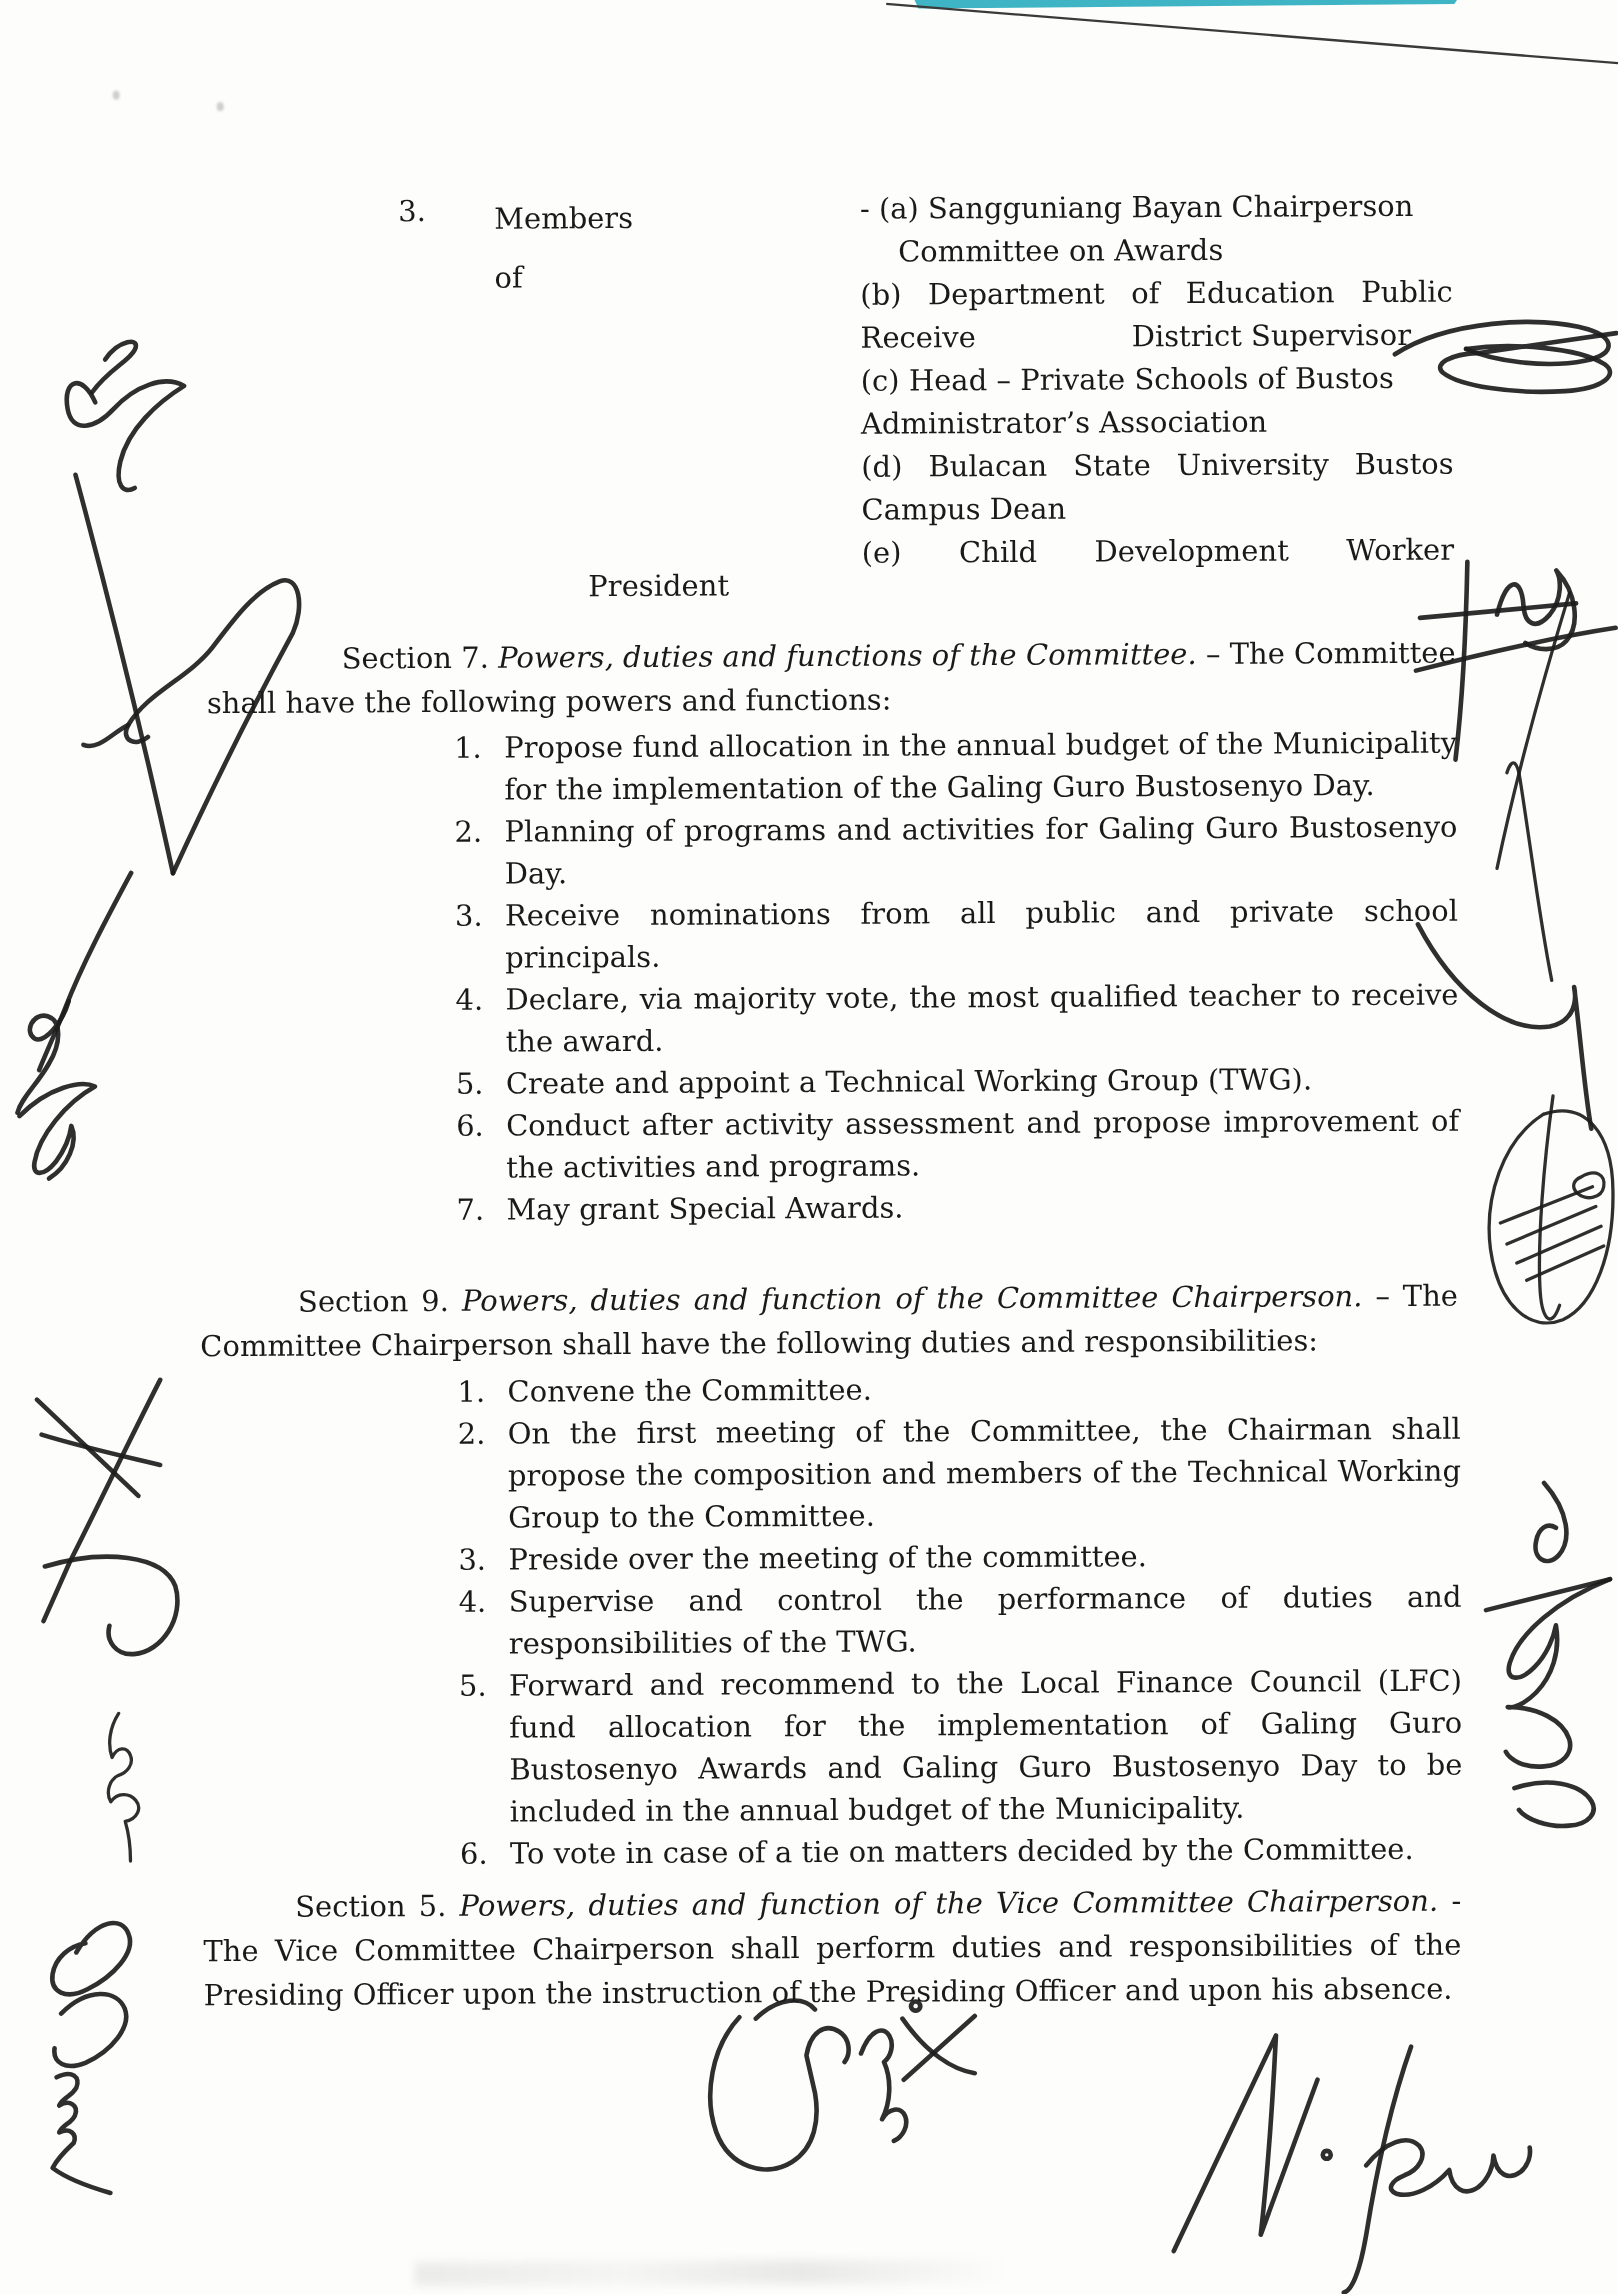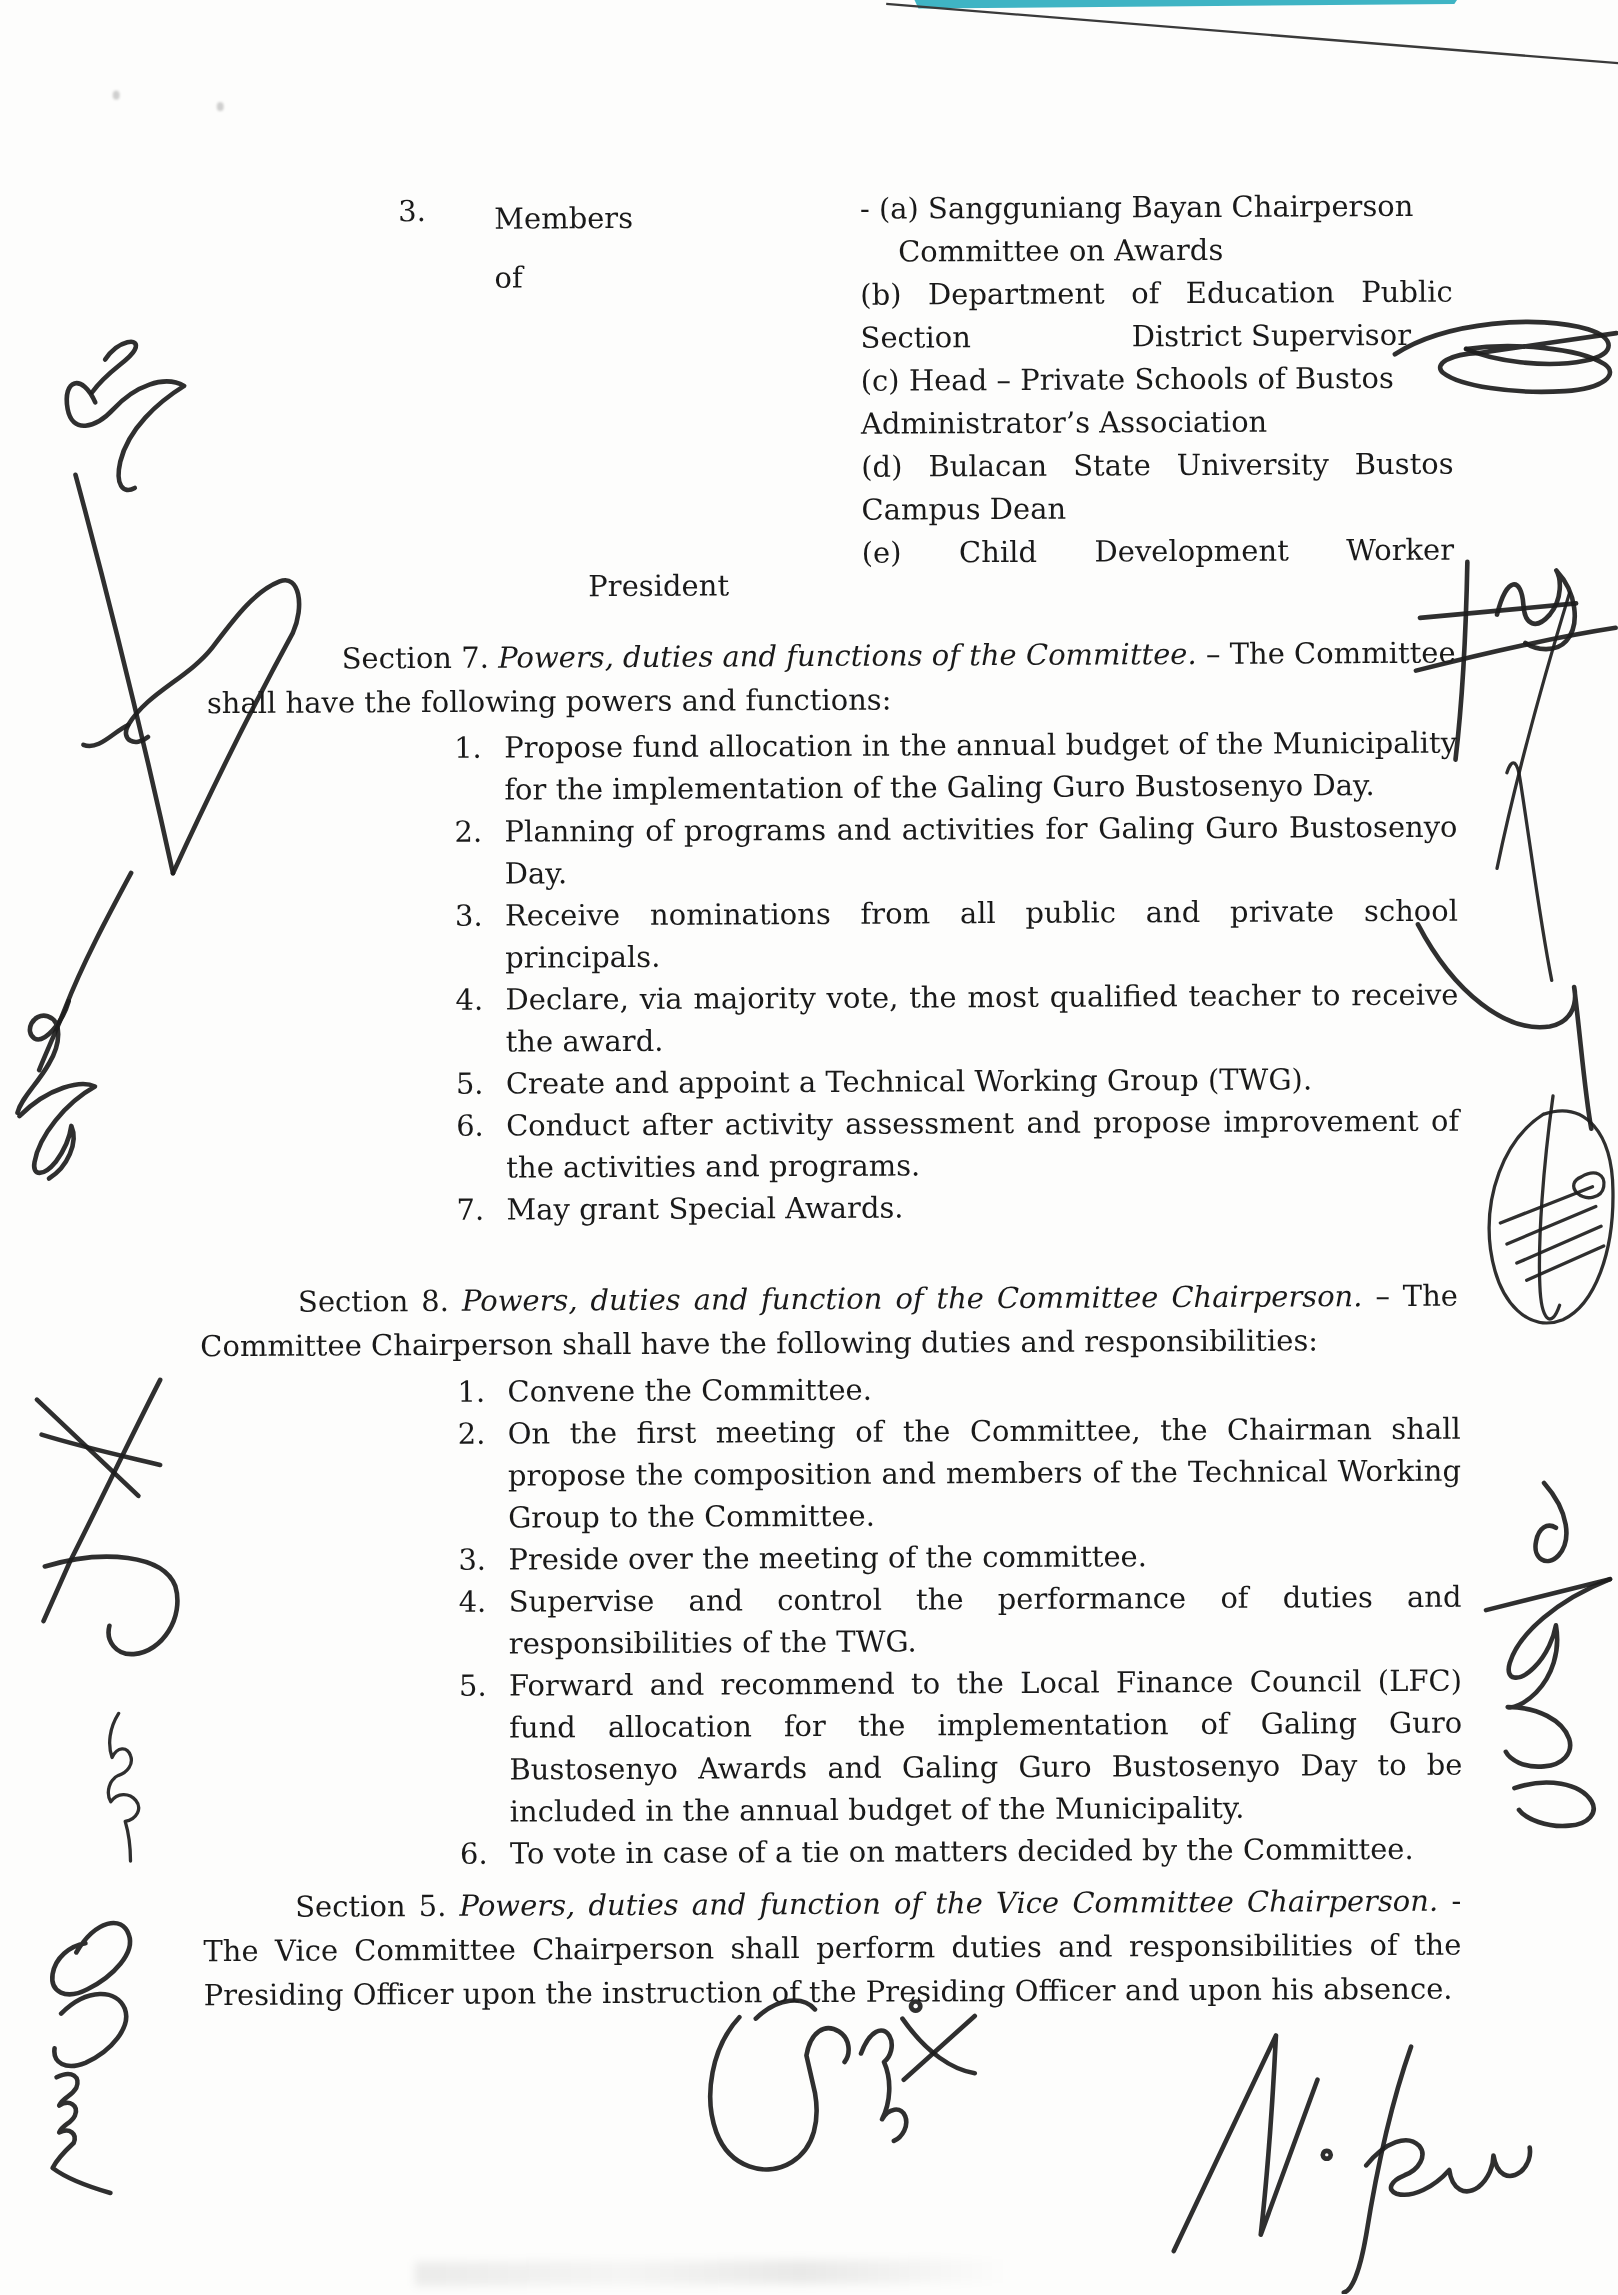--- a/index.html
+++ b/index.html
@@ -62,21 +62,21 @@
       <div class="m-num">3.</div>
       <div class="m-label">
         <div>Members</div>
         <div>of</div>
       </div>
       <div class="m-list">
         <div class="ml">- (a) Sangguniang Bayan Chairperson</div>
         <div class="ml ind">Committee on Awards</div>
         <div class="ml jl">(b) Department of Education Public</div>
         <div class="ml split">
-          <span>Section</span>
+          <span>Receive</span>
           <span>District Supervisor</span>
         </div>
         <div class="ml">(c) Head – Private Schools of Bustos</div>
         <div class="ml">Administrator’s Association</div>
         <div class="ml jl">(d) Bulacan State University Bustos</div>
         <div class="ml">Campus Dean</div>
         <div class="ml jl">(e) Child Development Worker</div>
       </div>
     </div>
 
@@ -110,21 +110,21 @@
           <span class="n">6.</span>
           <span class="t">Conduct after activity assessment and propose improvement of the activities and programs.</span>
         </div>
       <div class="li">
           <span class="n">7.</span>
           <span class="t">May grant Special Awards.</span>
         </div>
     </div>
 
     <div class="para" id="sec8p">
-      <span class="sec-label">Section 8.</span><span class="sec-title"> Powers, duties and function of the Committee Chairperson.</span><span> – The Committee Chairperson shall have the following duties and responsibilities:</span>
+      <span class="sec-label">Section 9.</span><span class="sec-title"> Powers, duties and function of the Committee Chairperson.</span><span> – The Committee Chairperson shall have the following duties and responsibilities:</span>
     </div>
     <div class="olist" id="sec8l">
       <div class="li">
           <span class="n">1.</span>
           <span class="t">Convene the Committee.</span>
         </div>
       <div class="li">
           <span class="n">2.</span>
           <span class="t">On the first meeting of the Committee, the Chairman shall propose the composition and members of the Technical Working Group to the Committee.</span>
         </div>

